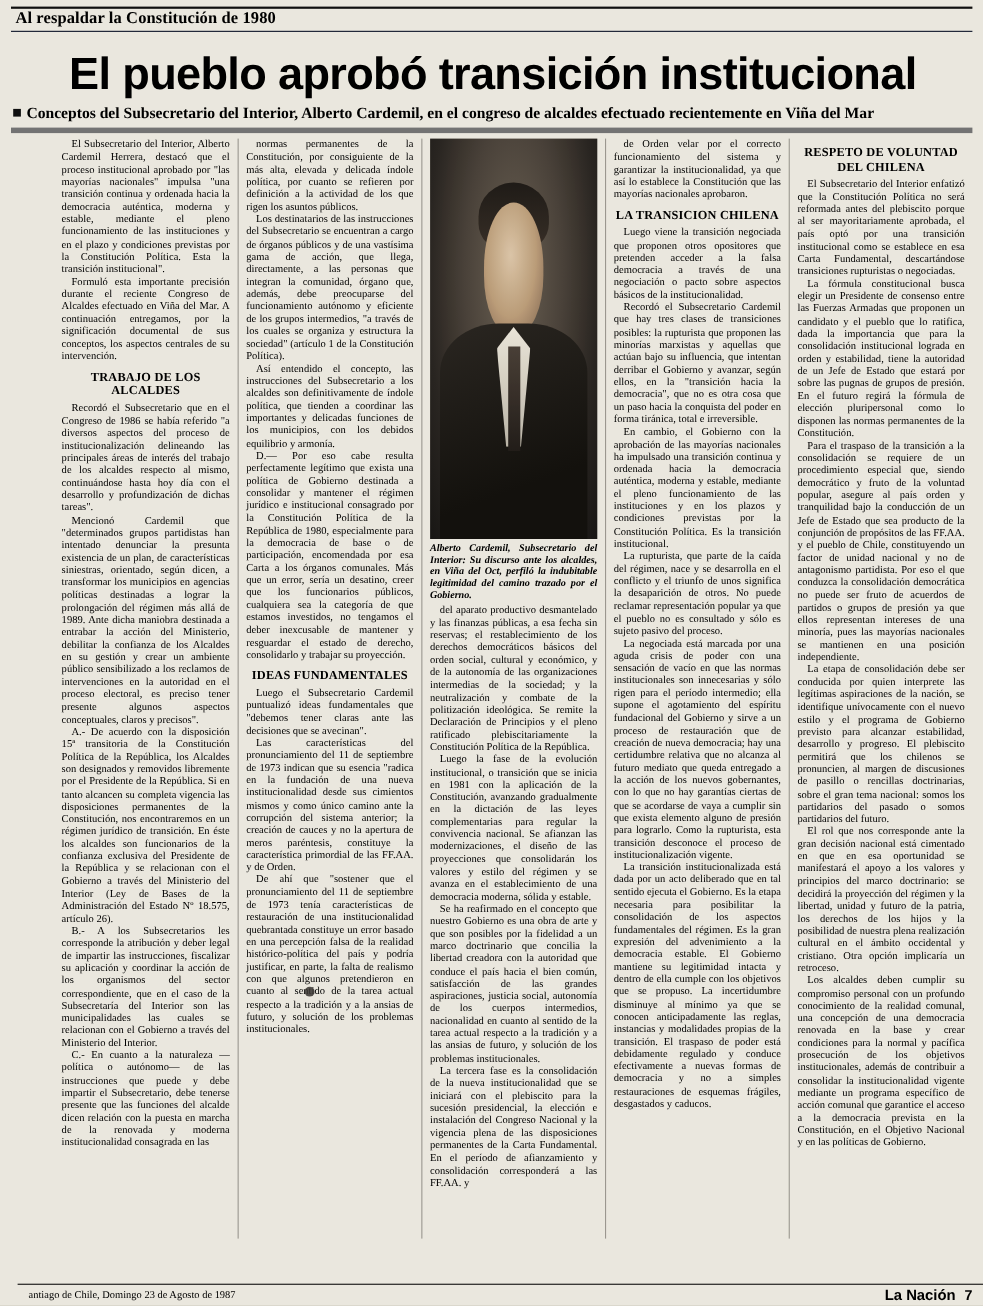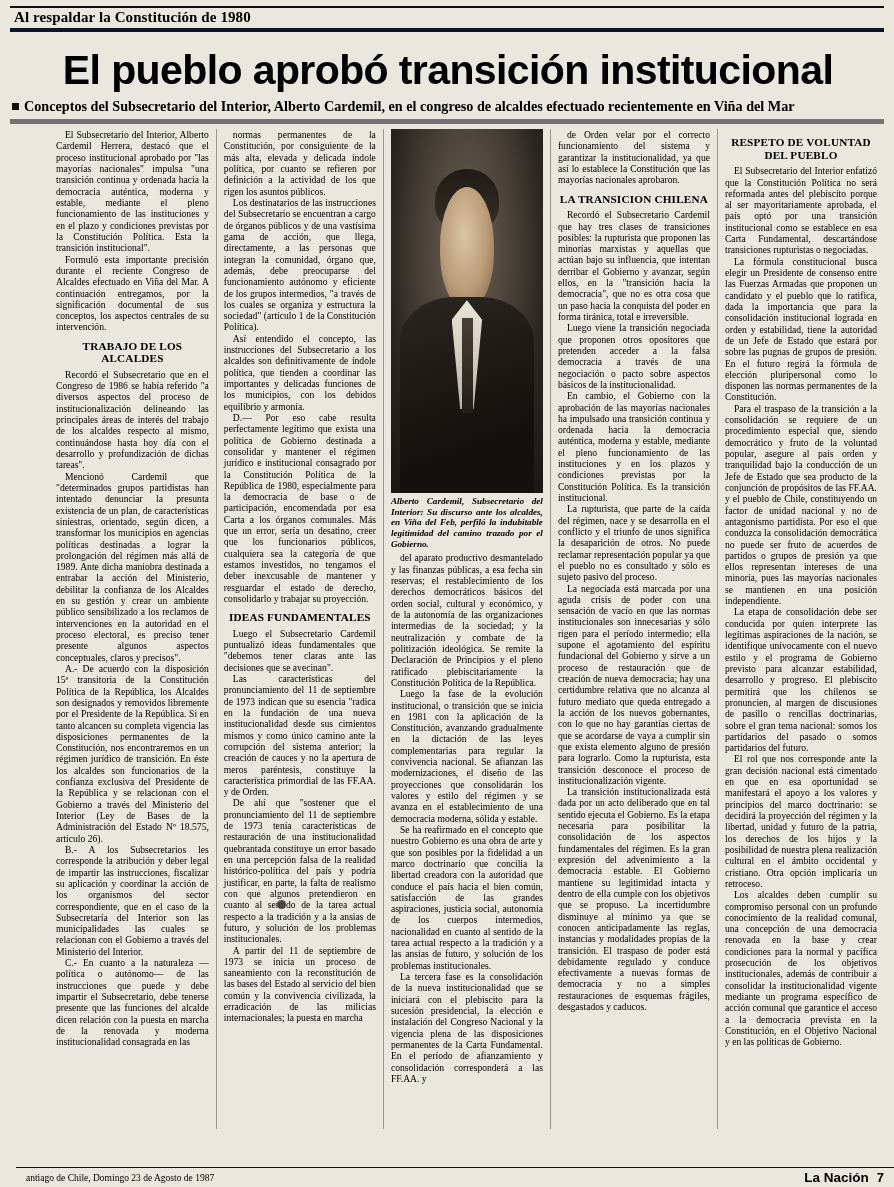--- a/index.html
+++ b/index.html
@@ -7,21 +7,21 @@
   .page{
     width:894px;height:1187px;position:relative;
     background:#e8e5dc;
     box-sizing:border-box;
     padding:6px 10px 4px 10px;
     overflow:hidden;
     filter:contrast(1.02);
   }
   .kicker-wrap{
     border-top:2px solid #111;
-    border-bottom:4px solid #0f172a;
+    border-bottom:1px solid #0f172a;
     padding:1px 0 2px 4px;
     margin:0 0 18px 0;
   }
   .kicker{
     font-size:15px;font-weight:600;letter-spacing:.1px;
   }
   .headline{
     font-family:"Liberation Sans", sans-serif;
     font-weight:bold;
     font-size:41px;
@@ -163,54 +163,53 @@
 
     <div class="col">
       <p class="first">normas permanentes de la Constitución, por consiguiente de la más alta, elevada y delicada índole política, por cuanto se refieren por definición a la actividad de los que rigen los asuntos públicos.</p>
       <p>Los destinatarios de las instrucciones del Subsecretario se encuentran a cargo de órganos públicos y de una vastísima gama de acción, que llega, directamente, a las personas que integran la comunidad, órgano que, además, debe preocuparse del funcionamiento autónomo y eficiente de los grupos intermedios, "a través de los cuales se organiza y estructura la sociedad" (artículo 1 de la Constitución Política).</p>
       <p>Así entendido el concepto, las instrucciones del Subsecretario a los alcaldes son definitivamente de índole política, que tienden a coordinar las importantes y delicadas funciones de los municipios, con los debidos equilibrio y armonía.</p>
       <p>D.— Por eso cabe resulta perfectamente legítimo que exista una política de Gobierno destinada a consolidar y mantener el régimen jurídico e institucional consagrado por la Constitución Política de la República de 1980, especialmente para la democracia de base o de participación, encomendada por esa Carta a los órganos comunales. Más que un error, sería un desatino, creer que los funcionarios públicos, cualquiera sea la categoría de que estamos investidos, no tengamos el deber inexcusable de mantener y resguardar el estado de derecho, consolidarlo y trabajar su proyección.</p>
       <div class="secthead">IDEAS FUNDAMENTALES</div>
       <p>Luego el Subsecretario Cardemil puntualizó ideas fundamentales que "debemos tener claras ante las decisiones que se avecinan".</p>
       <p>Las características del pronunciamiento del 11 de septiembre de 1973 indican que su esencia "radica en la fundación de una nueva institucionalidad desde sus cimientos mismos y como único camino ante la corrupción del sistema anterior; la creación de cauces y no la apertura de meros paréntesis, constituye la característica primordial de las FF.AA. y de Orden.</p>
       <p>De ahí que "sostener que el pronunciamiento del 11 de septiembre de 1973 tenía características de restauración de una institucionalidad quebrantada constituye un error basado en una percepción falsa de la realidad histórico-política del país y podría justificar, en parte, la falta de realismo con que algunos pretendieron en cuanto al sentido de la tarea actual respecto a la tradición y a la ansias de futuro, y solución de los problemas institucionales.</p>
-      <p>A partir del 11 de septiembre de 1973 se inicia un proceso de saneamiento con la reconstitución de las bases del Estado al servicio del bien común y la convivencia civilizada, la erradicación de las milicias internacionales; la puesta en marcha</p>
       <div class="blot"></div>
     </div>
 
     <div class="col">
       <div class="photo-box">
         <div class="photo">
           <div class="hair"></div>
           <div class="face"></div>
           <div class="suit"></div>
           <div class="shirt"></div>
           <div class="tie"></div>
         </div>
-        <div class="caption">Alberto Cardemil, Subsecretario del Interior: Su discurso ante los alcaldes, en Viña del Feb, perfiló la indubitable legitimidad del camino trazado por el Gobierno.</div>
+        <div class="caption">Alberto Cardemil, Subsecretario del Interior: Su discurso ante los alcaldes, en Viña del Oct, perfiló la indubitable legitimidad del camino trazado por el Gobierno.</div>
       </div>
       <p class="first">del aparato productivo desmantelado y las finanzas públicas, a esa fecha sin reservas; el restablecimiento de los derechos democráticos básicos del orden social, cultural y económico, y de la autonomía de las organizaciones intermedias de la sociedad; y la neutralización y combate de la politización ideológica. Se remite la Declaración de Principios y el pleno ratificado plebiscitariamente la Constitución Política de la República.</p>
       <p>Luego la fase de la evolución institucional, o transición que se inicia en 1981 con la aplicación de la Constitución, avanzando gradualmente en la dictación de las leyes complementarias para regular la convivencia nacional. Se afianzan las modernizaciones, el diseño de las proyecciones que consolidarán los valores y estilo del régimen y se avanza en el establecimiento de una democracia moderna, sólida y estable.</p>
       <p>Se ha reafirmado en el concepto que nuestro Gobierno es una obra de arte y que son posibles por la fidelidad a un marco doctrinario que concilia la libertad creadora con la autoridad que conduce el país hacia el bien común, satisfacción de las grandes aspiraciones, justicia social, autonomía de los cuerpos intermedios, nacionalidad en cuanto al sentido de la tarea actual respecto a la tradición y a las ansias de futuro, y solución de los problemas institucionales.</p>
       <p>La tercera fase es la consolidación de la nueva institucionalidad que se iniciará con el plebiscito para la sucesión presidencial, la elección e instalación del Congreso Nacional y la vigencia plena de las disposiciones permanentes de la Carta Fundamental. En el período de afianzamiento y consolidación corresponderá a las FF.AA. y</p>
     </div>
 
     <div class="col">
       <p class="first">de Orden velar por el correcto funcionamiento del sistema y garantizar la institucionalidad, ya que así lo establece la Constitución que las mayorías nacionales aprobaron.</p>
       <div class="secthead">LA TRANSICION CHILENA</div>
+      <p>Luego viene la transición negociada que proponen otros opositores que pretenden acceder a la falsa democracia a través de una negociación o pacto sobre aspectos básicos de la institucionalidad.</p>
       <p>Recordó el Subsecretario Cardemil que hay tres clases de transiciones posibles: la rupturista que proponen las minorías marxistas y aquellas que actúan bajo su influencia, que intentan derribar el Gobierno y avanzar, según ellos, en la "transición hacia la democracia", que no es otra cosa que un paso hacia la conquista del poder en forma tiránica, total e irreversible.</p>
-      <p>Luego viene la transición negociada que proponen otros opositores que pretenden acceder a la falsa democracia a través de una negociación o pacto sobre aspectos básicos de la institucionalidad.</p>
       <p>En cambio, el Gobierno con la aprobación de las mayorías nacionales ha impulsado una transición continua y ordenada hacia la democracia auténtica, moderna y estable, mediante el pleno funcionamiento de las instituciones y en los plazos y condiciones previstas por la Constitución Política. Es la transición institucional.</p>
       <p>La rupturista, que parte de la caída del régimen, nace y se desarrolla en el conflicto y el triunfo de unos significa la desaparición de otros. No puede reclamar representación popular ya que el pueblo no es consultado y sólo es sujeto pasivo del proceso.</p>
       <p>La negociada está marcada por una aguda crisis de poder con una sensación de vacío en que las normas institucionales son innecesarias y sólo rigen para el período intermedio; ella supone el agotamiento del espíritu fundacional del Gobierno y sirve a un proceso de restauración que de creación de nueva democracia; hay una certidumbre relativa que no alcanza al futuro mediato que queda entregado a la acción de los nuevos gobernantes, con lo que no hay garantías ciertas de que se acordarse de vaya a cumplir sin que exista elemento alguno de presión para lograrlo. Como la rupturista, esta transición desconoce el proceso de institucionalización vigente.</p>
       <p>La transición institucionalizada está dada por un acto deliberado que en tal sentido ejecuta el Gobierno. Es la etapa necesaria para posibilitar la consolidación de los aspectos fundamentales del régimen. Es la gran expresión del advenimiento a la democracia estable. El Gobierno mantiene su legitimidad intacta y dentro de ella cumple con los objetivos que se propuso. La incertidumbre disminuye al mínimo ya que se conocen anticipadamente las reglas, instancias y modalidades propias de la transición. El traspaso de poder está debidamente regulado y conduce efectivamente a nuevas formas de democracia y no a simples restauraciones de esquemas frágiles, desgastados y caducos.</p>
     </div>
 
     <div class="col">
-      <div class="secthead">RESPETO DE VOLUNTAD DEL PUEBLO</div>
+      <div class="secthead">RESPETO DE VOLUNTAD DEL CHILENA</div>
       <p class="first">El Subsecretario del Interior enfatizó que la Constitución Política no será reformada antes del plebiscito porque al ser mayoritariamente aprobada, el país optó por una transición institucional como se establece en esa Carta Fundamental, descartándose transiciones rupturistas o negociadas.</p>
       <p>La fórmula constitucional busca elegir un Presidente de consenso entre las Fuerzas Armadas que proponen un candidato y el pueblo que lo ratifica, dada la importancia que para la consolidación institucional lograda en orden y estabilidad, tiene la autoridad de un Jefe de Estado que estará por sobre las pugnas de grupos de presión. En el futuro regirá la fórmula de elección pluripersonal como lo disponen las normas permanentes de la Constitución.</p>
       <p>Para el traspaso de la transición a la consolidación se requiere de un procedimiento especial que, siendo democrático y fruto de la voluntad popular, asegure al país orden y tranquilidad bajo la conducción de un Jefe de Estado que sea producto de la conjunción de propósitos de las FF.AA. y el pueblo de Chile, constituyendo un factor de unidad nacional y no de antagonismo partidista. Por eso el que conduzca la consolidación democrática no puede ser fruto de acuerdos de partidos o grupos de presión ya que ellos representan intereses de una minoría, pues las mayorías nacionales se mantienen en una posición independiente.</p>
       <p>La etapa de consolidación debe ser conducida por quien interprete las legítimas aspiraciones de la nación, se identifique unívocamente con el nuevo estilo y el programa de Gobierno previsto para alcanzar estabilidad, desarrollo y progreso. El plebiscito permitirá que los chilenos se pronuncien, al margen de discusiones de pasillo o rencillas doctrinarias, sobre el gran tema nacional: somos los partidarios del pasado o somos partidarios del futuro.</p>
       <p>El rol que nos corresponde ante la gran decisión nacional está cimentado en que en esa oportunidad se manifestará el apoyo a los valores y principios del marco doctrinario: se decidirá la proyección del régimen y la libertad, unidad y futuro de la patria, los derechos de los hijos y la posibilidad de nuestra plena realización cultural en el ámbito occidental y cristiano. Otra opción implicaría un retroceso.</p>
       <p>Los alcaldes deben cumplir su compromiso personal con un profundo conocimiento de la realidad comunal, una concepción de una democracia renovada en la base y crear condiciones para la normal y pacífica prosecución de los objetivos institucionales, además de contribuir a consolidar la institucionalidad vigente mediante un programa específico de acción comunal que garantice el acceso a la democracia prevista en la Constitución, en el Objetivo Nacional y en las políticas de Gobierno.</p>
     </div>
 
   </div>
 

